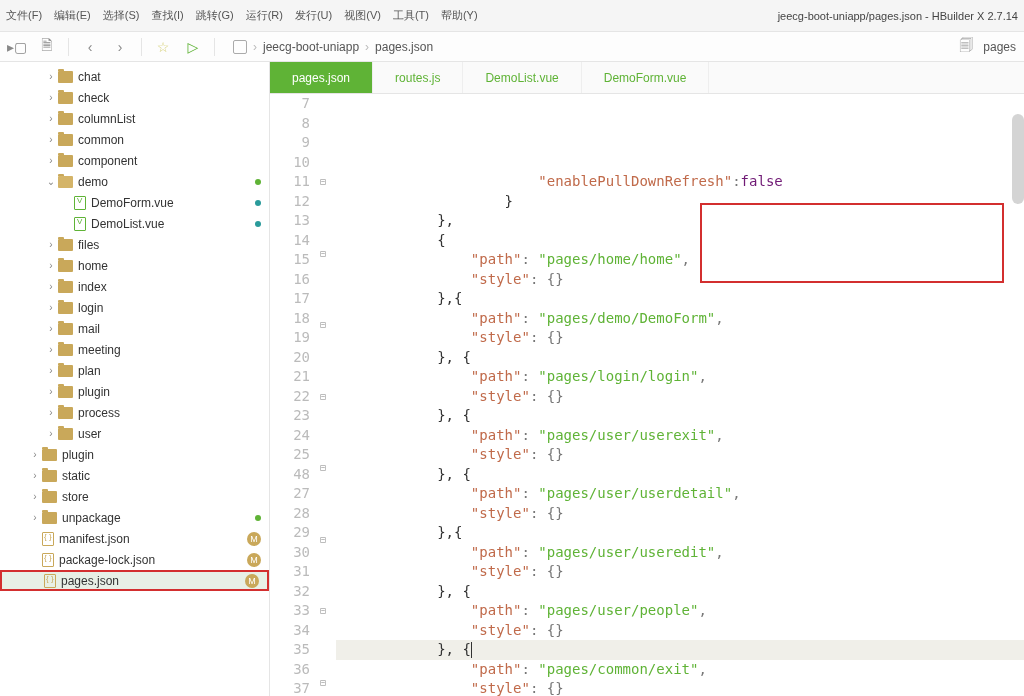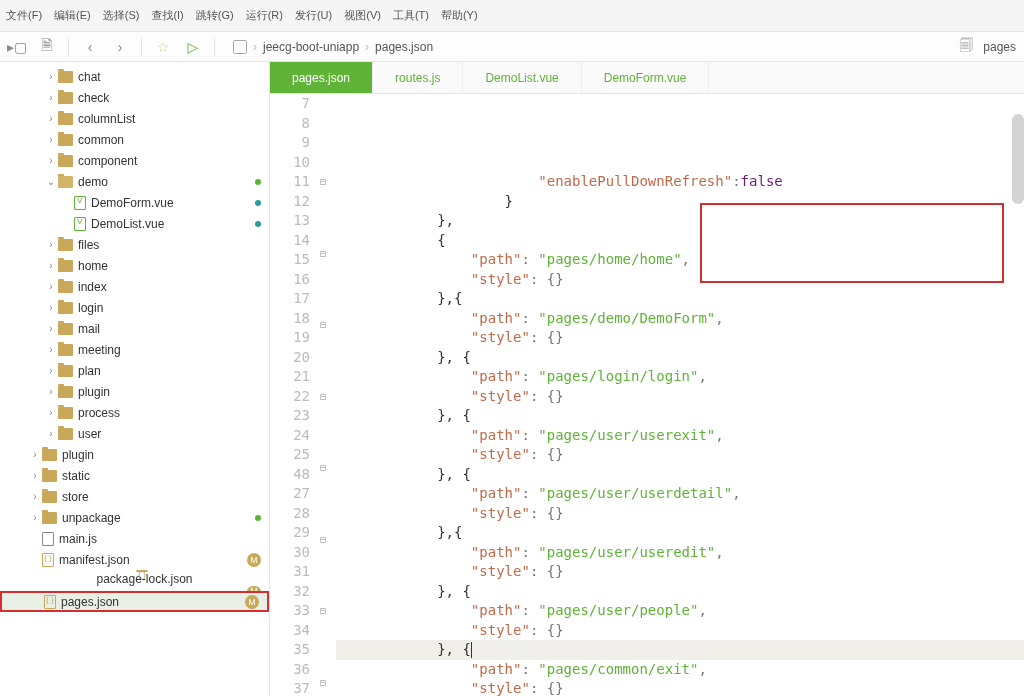--- a/index.html
+++ b/index.html
@@ -59,20 +59,21 @@
     .redbox1 { position: absolute; border: 2px solid #d32f2f; pointer-events: none; left: 370px; top: 109px; width: 304px; height: 80px; }
     .cursor { display: inline-block; width: 1px; height: 16px; background: #333; vertical-align: middle; }
     .fold { display: inline-block; width: 9px; text-align: center; }
     .scroll-indicator { position: absolute; right: 0; top: 20px; width: 12px; height: 90px; background: #b8b8b8; border-radius: 6px; opacity: .6; }
   </style>
 </head>
 <body>
 
 <div class="menubar">
   <span id="menubar-items"><span style="margin-right: 12px;">文件(F)</span><span style="margin-right: 12px;">编辑(E)</span><span style="margin-right: 12px;">选择(S)</span><span style="margin-right: 12px;">查找(I)</span><span style="margin-right: 12px;">跳转(G)</span><span style="margin-right: 12px;">运行(R)</span><span style="margin-right: 12px;">发行(U)</span><span style="margin-right: 12px;">视图(V)</span><span style="margin-right: 12px;">工具(T)</span><span style="margin-right: 12px;">帮助(Y)</span></span>
+  <span class="menubar-right">jeecg-boot-uniapp/pages.json - HBuilder X 2.7.14</span>
 </div>
 
 <div class="toolbar">
   <span class="tbicon">▸▢</span>
   <span class="tbicon">🗎</span>
   <span class="sep"></span>
   <span class="tbicon">‹</span>
   <span class="tbicon">›</span>
   <span class="sep"></span>
   <span class="tbicon star">☆</span>
@@ -202,30 +203,25 @@
         <span class="node-label">store</span>
       </div>
       <div class="tree-item" style="padding-left: 28px;">
         <span class="chev">›</span>
         <span class="folder-icon"></span>
         <span class="node-label">unpackage</span>
         <span class="dot green"></span>
       </div>
       <div class="tree-item" style="padding-left: 28px;">
         <span class="chev"></span>
-        <span class="file-icon plain"></span>
-        <span class="node-label">main.js</span>
-      </div>
-      <div class="tree-item" style="padding-left: 28px;">
-        <span class="chev"></span>
         <span class="file-icon json"></span>
         <span class="node-label">manifest.json</span>
         <span class="badge">M</span>
       </div>
-      <div class="tree-item" style="padding-left: 28px; flex-direction: column;">
+      <div class="tree-item" style="padding-left: 28px;">
         <span class="chev"></span>
         <span class="file-icon json"></span>
         <span class="node-label">package-lock.json</span>
         <span class="badge">M</span>
       </div>
       <div class="tree-item active" style="padding-left: 28px;">
         <span class="chev"></span>
         <span class="file-icon json"></span>
         <span class="node-label">pages.json</span>
         <span class="badge">M</span>

